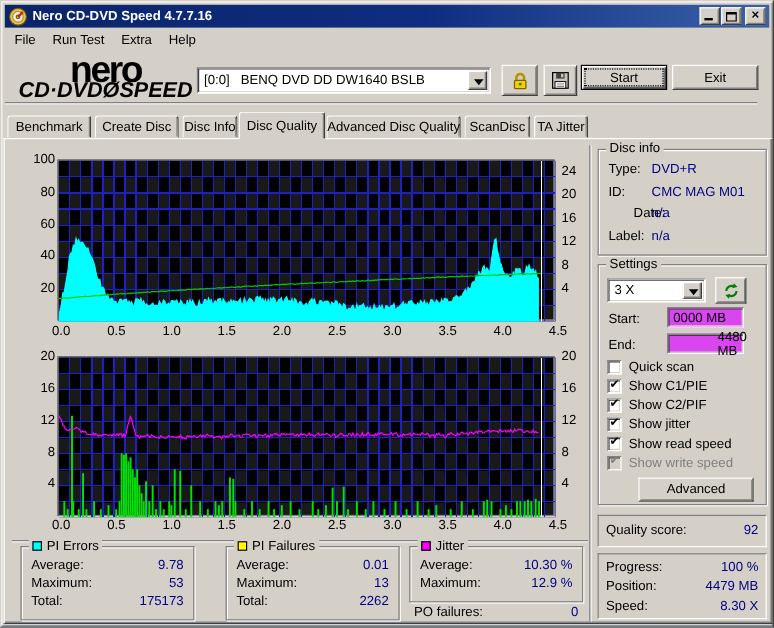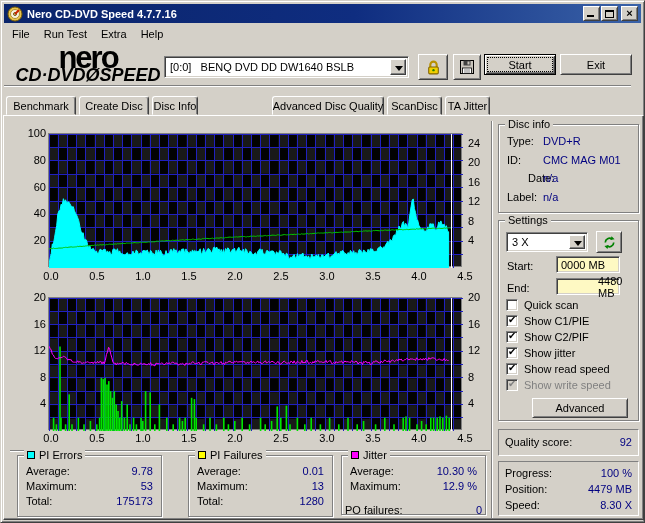--- a/index.html
+++ b/index.html
@@ -51,28 +51,28 @@
   .ticklabel{position:absolute;font-size:11px;color:#000;}
   .tl-left{width:26px;text-align:right;}
   .tl-right{width:24px;text-align:left;}
   .tl-x{width:30px;text-align:center;}
   .groupbox{position:absolute;border:1px solid #808080;box-shadow:inset 1px 1px 0 #fff, 1px 1px 0 #fff;}
   .gb-title{position:absolute;top:-7px;left:6px;background:#D4D0C8;padding:0 3px;display:flex;align-items:center;white-space:nowrap;}
   .swatch{display:inline-block;width:8px;height:8px;border:1px solid #000;margin-right:4px;}
   .statrow{position:absolute;left:8px;right:8px;height:13px;display:flex;justify-content:space-between;}
   .statrow .val{color:#000080;}
   .sunkbox{position:absolute;border:1px solid;border-color:#808080 #fff #fff #808080;}
-  .checkrow{position:absolute;left:7px;display:flex;height:13px;}
+  .checkrow{position:absolute;left:7px;display:flex;align-items:center;height:13px;}
   .checkbox{width:12px;height:12px;background:#fff;border:1px solid;border-color:#808080 #fff #fff #808080;
     box-shadow:inset 1px 1px 0 #404040, inset -1px -1px 0 #D4D0C8;margin-right:6px;position:relative;flex:none;}
   .checkbox.disabled{background:#D4D0C8;}
   .checkbox .chk{position:absolute;left:1px;top:-2px;font-size:10px;font-weight:bold;color:#000;}
   .checkbox.disabled .chk{color:#808080;}
   .checkrow.disabled .cb-label{color:#808080;}
-  .field{position:absolute;background:#fef9c3;border:1px solid;border-color:#808080 #fff #fff #808080;
+  .field{position:absolute;background:#d946ef;border:1px solid;border-color:#808080 #fff #fff #808080;
     box-shadow:inset 1px 1px 0 #404040, inset -1px -1px 0 #D4D0C8;display:flex;align-items:center;padding-left:4px;}
   .navy{color:#000080;}
   .rowline{position:absolute;display:flex;}
 </style>
 </head>
 <body>
 
 <div class="window">
 
   <div class="titlebar">
@@ -140,20 +140,21 @@
   <div class="btn" style="left:559px;top:53px;width:72px;height:21px;">
     <span>Exit</span>
   </div>
 
   <div class="etched-h" style="left:3px;top:84px;width:627px;"></div>
 
   <div class="tabstrip" id="tabstrip">
       <div class="tab" style="left: 5px; width: 70px;">Benchmark</div>
       <div class="tab" style="left: 78px; width: 70px;">Create Disc</div>
       <div class="tab" style="left: 151px; width: 46px;">Disc Info</div>
+      <div class="tab active" style="left: 198px; width: 72px;">Disc Quality</div>
       <div class="tab" style="left: 271px; width: 112px;">Advanced Disc Quality</div>
       <div class="tab" style="left: 386px; width: 55px;">ScanDisc</div>
       <div class="tab" style="left: 444px; width: 45px;">TA Jitter</div>
     </div>
 
   <div class="content" id="content">
 
   <div class="plot" style="left: 44px; top: 17px; width: 414px; height: 134px;">
         <svg width="414" height="134">
           <path d="M0.0 0V134M9.2 0V134M18.4 0V134M27.6 0V134M36.8 0V134M46.0 0V134M55.2 0V134M64.4 0V134M73.6 0V134M82.8 0V134M92.0 0V134M101.2 0V134M110.4 0V134M119.6 0V134M128.8 0V134M138.0 0V134M147.2 0V134M156.4 0V134M165.6 0V134M174.8 0V134M184.0 0V134M193.2 0V134M202.4 0V134M211.6 0V134M220.8 0V134M230.0 0V134M239.2 0V134M248.4 0V134M257.6 0V134M266.8 0V134M276.0 0V134M285.2 0V134M294.4 0V134M303.6 0V134M312.8 0V134M322.0 0V134M331.2 0V134M340.4 0V134M349.6 0V134M358.8 0V134M368.0 0V134M377.2 0V134M386.4 0V134M395.6 0V134M404.8 0V134M414.0 0V134M0 134.0H414M0 120.6H414M0 107.2H414M0 93.8H414M0 80.4H414M0 67.0H414M0 53.6H414M0 40.2H414M0 26.8H414M0 13.4H414M0 0.0H414" stroke="#2020BF" stroke-width="1" fill="none" shape-rendering="crispEdges"></path>
@@ -321,24 +322,24 @@
         <div class="statrow" style="top: 9px;">
           <span>Average:</span>
           <span class="val">0.01</span>
         </div>
         <div class="statrow" style="top: 24px;">
           <span>Maximum:</span>
           <span class="val">13</span>
         </div>
         <div class="statrow" style="top: 39px;">
           <span>Total:</span>
-          <span class="val">1280</span>
-        </div>
-      </div>
-      <div class="groupbox" style="left: 337px; top: 339px; width: 145px; height: 60px;">
+          <span class="val">2262</span>
+        </div>
+      </div>
+      <div class="groupbox" style="left: 337px; top: 339px; width: 145px; height: 47px;">
         <div class="gb-title">
           <span class="swatch" style="background: rgb(255, 0, 255);"></span>
           <span>Jitter</span>
         </div>
         <div class="statrow" style="top: 9px;">
           <span>Average:</span>
           <span class="val">10.30 %</span>
         </div>
         <div class="statrow" style="top: 24px;">
           <span>Maximum:</span>

